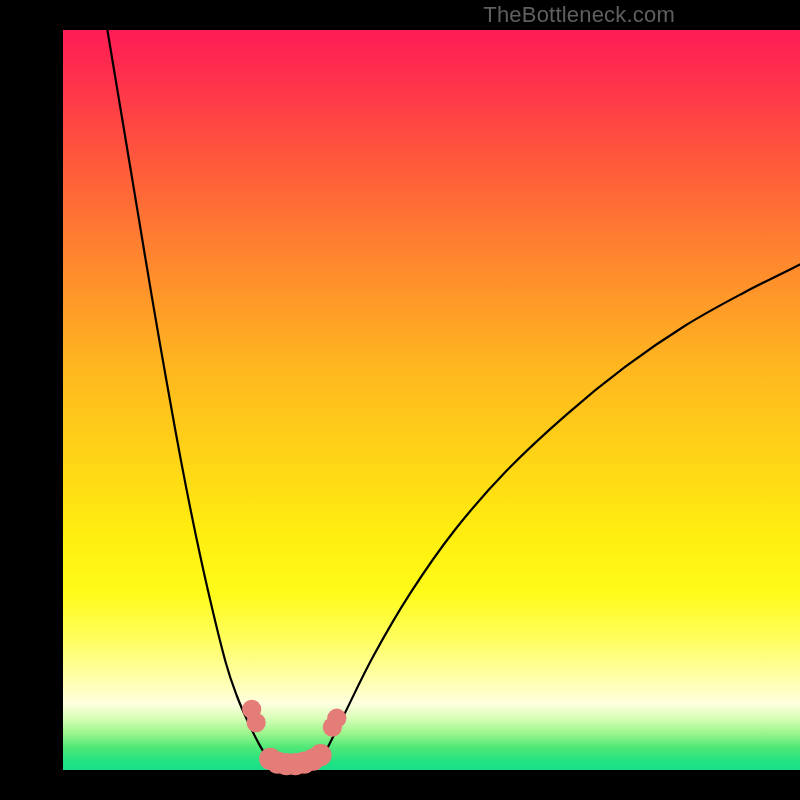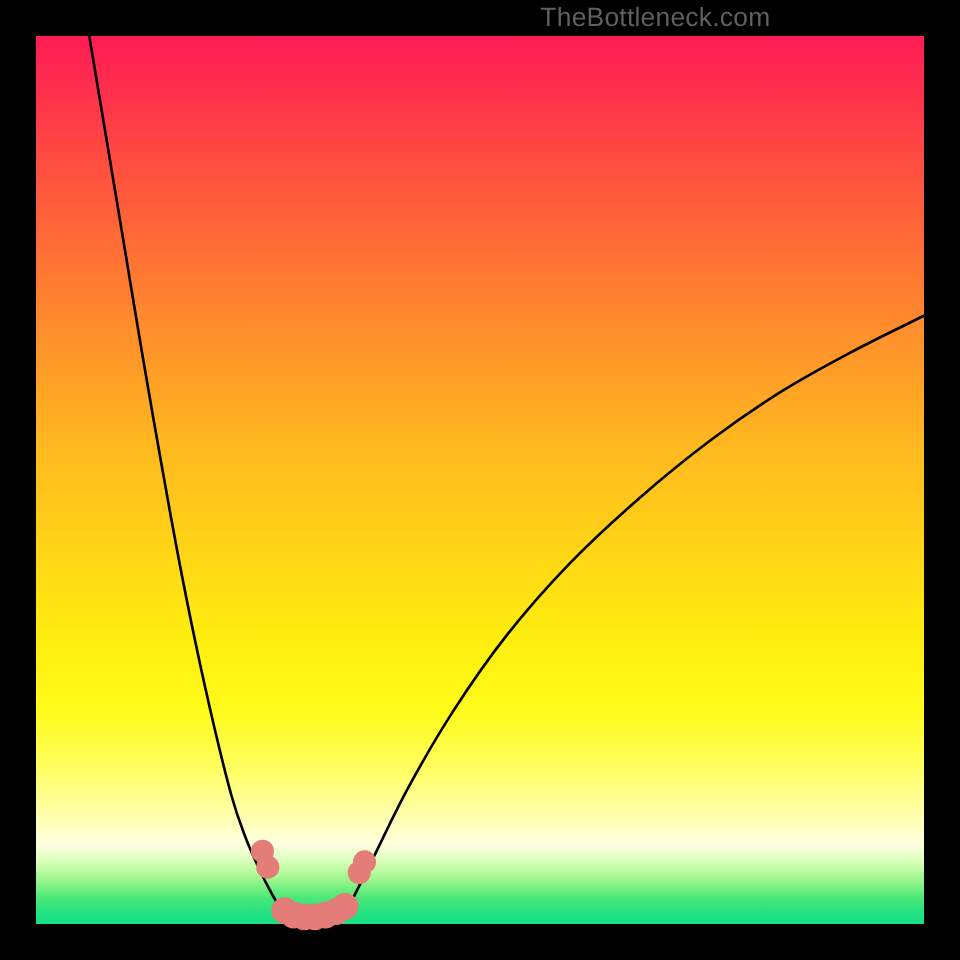--- a/index.html
+++ b/index.html
@@ -9,20 +9,21 @@
     height: 800px;
     background: #000;
     font-family: Arial, Helvetica, sans-serif;
     overflow: hidden;
   }
   .stage {
     position: relative;
     width: 652px;
     height: 800px;
     background: #000;
+    margin-left: 33px;
   }
   .watermark {
     position: absolute;
     top: 2px;
     right: 10px;
     color: #5f5f5f;
     font-size: 22px;
     font-weight: 500;
     letter-spacing: 0.2px;
     user-select: none;

